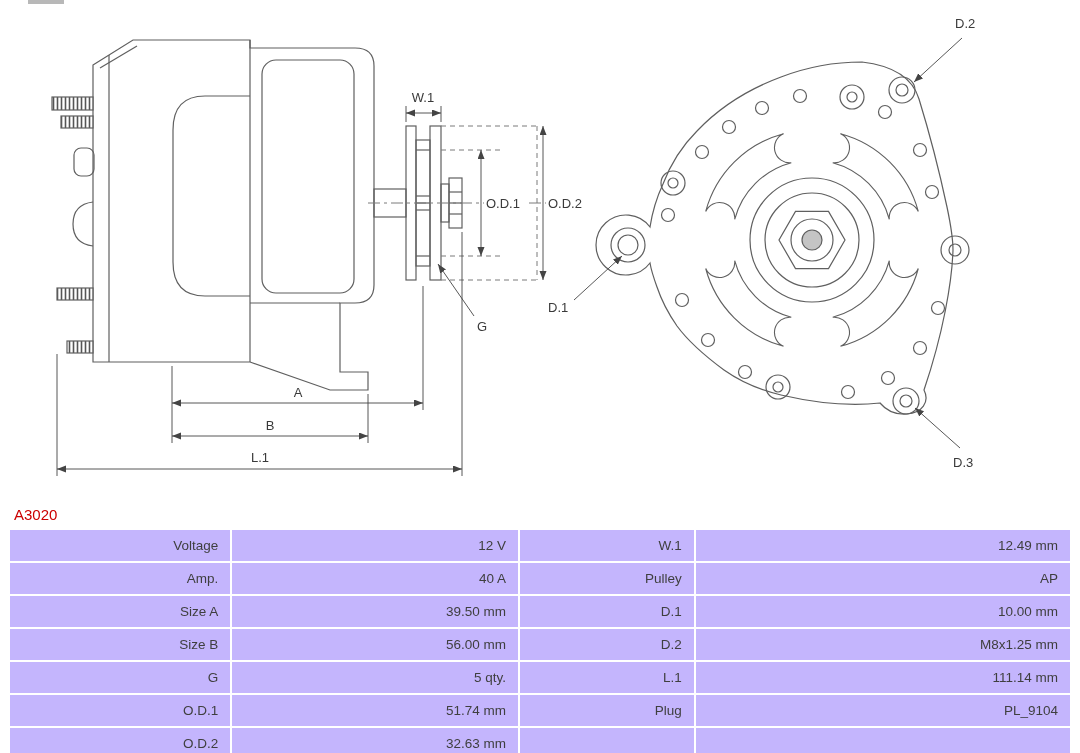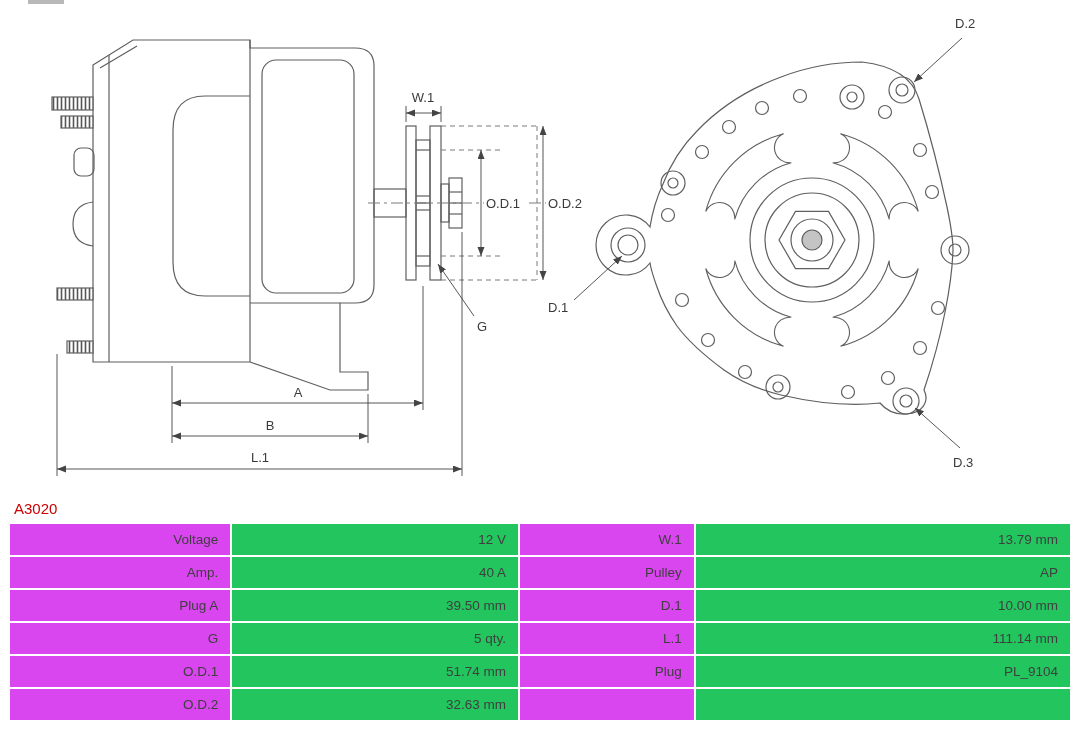--- a/index.html
+++ b/index.html
@@ -4,29 +4,29 @@
 <style>
   * { box-sizing: border-box; }
   html,body { margin:0; padding:0; }
   body {
     width:1080px; height:753px; background:#ffffff;
     font-family:"Liberation Sans", sans-serif;
     position:relative; overflow:hidden;
   }
   .corner-mark { position:absolute; left:28px; top:0; width:36px; height:4px; background:#9a9a9a; opacity:.7; }
   .diagram { width:1080px; height:488px; }
-  .part-number { margin:12px 0 5px 14px; color:#cc0000; font-size:15px; font-weight:400; }
+  .part-number { margin:18px 0 5px 14px; color:#cc0000; font-size:15px; font-weight:400; }
   table.spec-table {
     width:calc(100% - 16px); margin:0 8px; table-layout:fixed;
     border-collapse:separate; border-spacing:2px;
     font-size:13.5px; color:#3f3f3f;
   }
   .spec-table td { height:31px; padding:0 12px 0 0; text-align:right; vertical-align:middle; overflow:hidden; white-space:nowrap; }
-  .spec-table td.lab { background:#d946ef; }
-  .spec-table td.val { background:#22c55e; }
+  .spec-table td.lab { background:#c4b5fd; }
+  .spec-table td.val { background:#c4b5fd; }
   svg text { font-family:"Liberation Sans", sans-serif; font-size:13px; fill:#3a3a3a; }
 </style>
 </head>
 <body>
 
 <div class="corner-mark"></div>
 
 <div class="diagram">
   <svg width="1080" height="488" viewBox="0 0 1080 488" xmlns="http://www.w3.org/2000/svg">
     <defs>
@@ -217,33 +217,39 @@
     <col style="width:20.9%">
       <col style="width:27.1%">
       <col style="width:16.5%">
       <col style="width:35.5%">
   </colgroup>
   <tbody>
     <tr>
       <td class="lab">Voltage</td>
       <td class="val">12 V</td>
       <td class="lab">W.1</td>
-      <td class="val">13.79 mm</td>
+      <td class="val">12.49 mm</td>
     </tr>
     <tr>
       <td class="lab">Amp.</td>
       <td class="val">40 A</td>
       <td class="lab">Pulley</td>
       <td class="val">AP</td>
     </tr>
     <tr>
-      <td class="lab">Plug A</td>
+      <td class="lab">Size A</td>
       <td class="val">39.50 mm</td>
       <td class="lab">D.1</td>
       <td class="val">10.00 mm</td>
+    </tr>
+    <tr>
+      <td class="lab">Size B</td>
+      <td class="val">56.00 mm</td>
+      <td class="lab">D.2</td>
+      <td class="val">M8x1.25 mm</td>
     </tr>
     <tr>
       <td class="lab">G</td>
       <td class="val">5 qty.</td>
       <td class="lab">L.1</td>
       <td class="val">111.14 mm</td>
     </tr>
     <tr>
       <td class="lab">O.D.1</td>
       <td class="val">51.74 mm</td>

